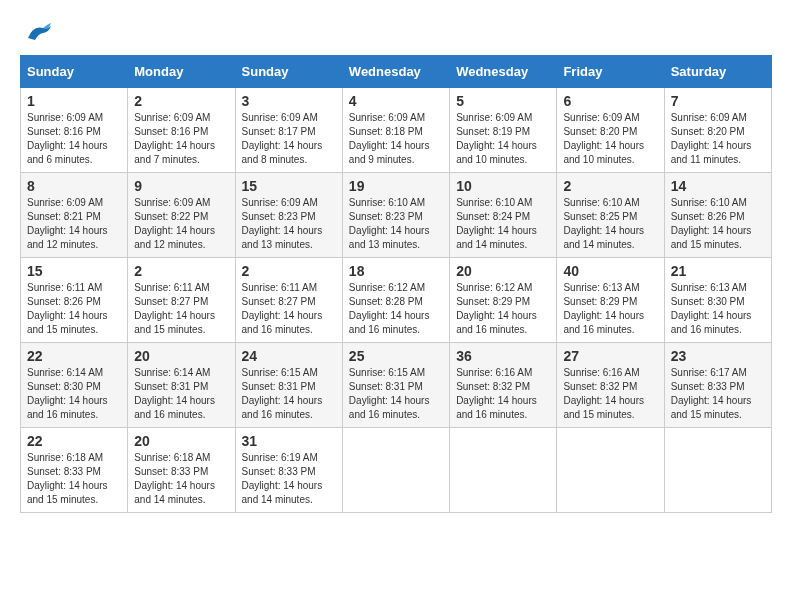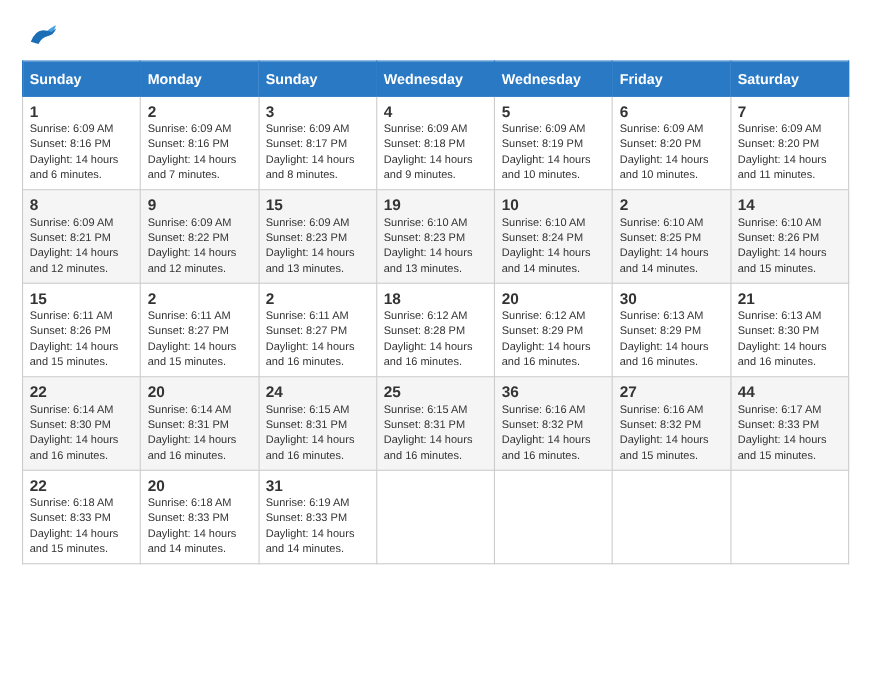--- a/index.html
+++ b/index.html
@@ -277,21 +277,21 @@
         </td>
         <td>
           <span class="day-num">20</span>
           <div class="day-info">
             Sunrise: 6:12 AM<br>
             Sunset: 8:29 PM<br>
             Daylight: 14 hours and 16 minutes.
           </div>
         </td>
         <td>
-          <span class="day-num">30</span>
+          <span class="day-num">40</span>
           <div class="day-info">
             Sunrise: 6:13 AM<br>
             Sunset: 8:29 PM<br>
             Daylight: 14 hours and 16 minutes.
           </div>
         </td>
         <td>
           <span class="day-num">21</span>
           <div class="day-info">
             Sunrise: 6:13 AM<br>
@@ -343,21 +343,21 @@
         </td>
         <td>
           <span class="day-num">27</span>
           <div class="day-info">
             Sunrise: 6:16 AM<br>
             Sunset: 8:32 PM<br>
             Daylight: 14 hours and 15 minutes.
           </div>
         </td>
         <td>
-          <span class="day-num">44</span>
+          <span class="day-num">23</span>
           <div class="day-info">
             Sunrise: 6:17 AM<br>
             Sunset: 8:33 PM<br>
             Daylight: 14 hours and 15 minutes.
           </div>
         </td>
       </tr>
       <tr>
         <td>
           <span class="day-num">22</span>

